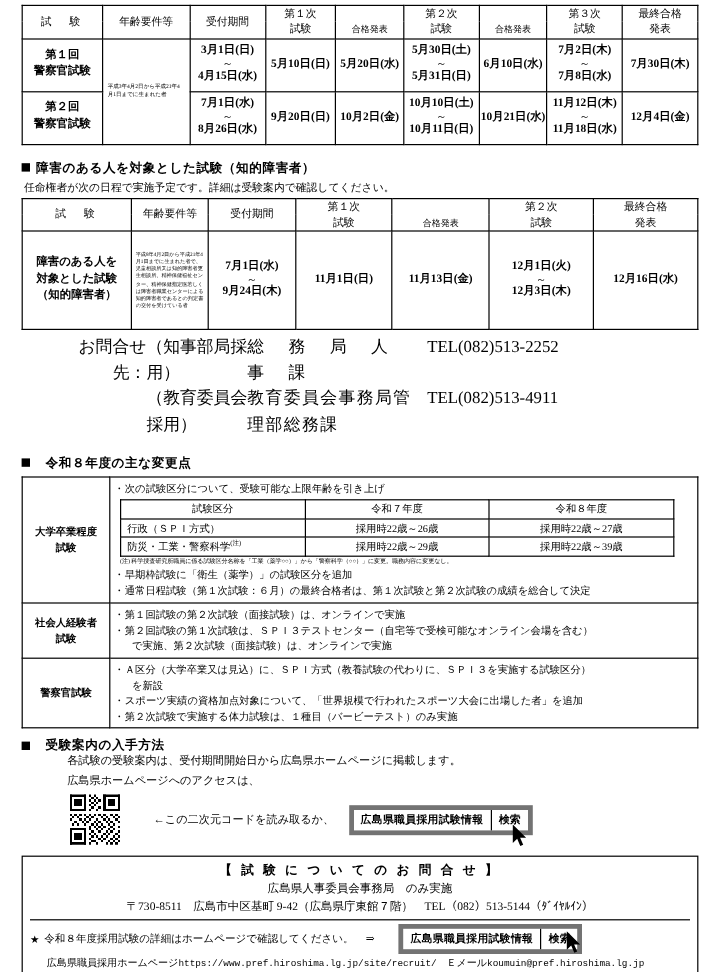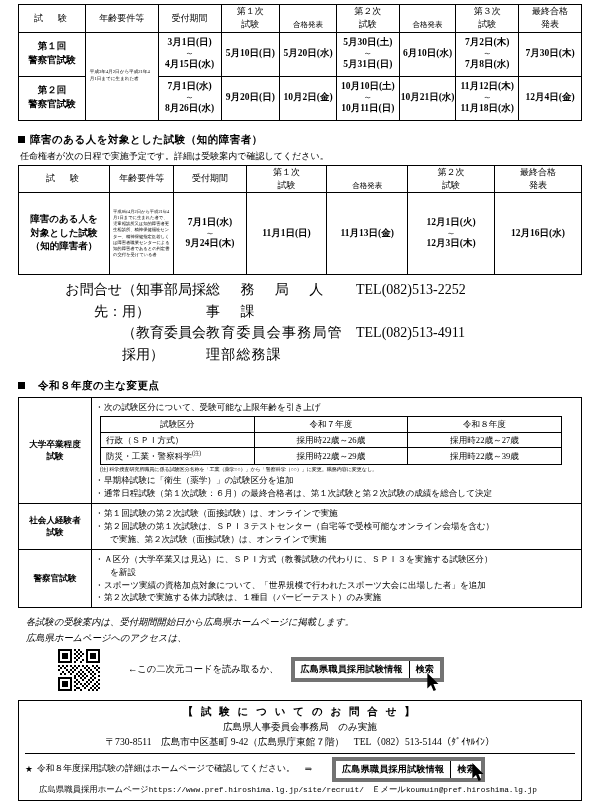--- a/index.html
+++ b/index.html
@@ -154,23 +154,22 @@
     line-height: 1.4;
     margin-left: 4px;
     letter-spacing: -0.1px;
   }
   .sup-n { font-size: 5.5px; vertical-align: super; }
 
   
   .access-wrap { margin-top: 7px; }
   .access-line {
     font-size: 9.3px;
-    margin-left: 8px;
+    margin-left: 38px;
     line-height: 1.7;
-    font-style: italic;
   }
   .qr-row {
     display: flex;
     align-items: center;
     margin-left: 40px;
     margin-top: 2px;
     gap: 8px;
   }
   .qr {
     width: 42px;
@@ -482,20 +481,24 @@
           <li class="cont">を新設</li>
           <li>スポーツ実績の資格加点対象について、「世界規模で行われたスポーツ大会に出場した者」を追加</li>
           <li>第２次試験で実施する体力試験は、１種目（バービーテスト）のみ実施</li>
         </ul>
       </td>
     </tr>
   </tbody>
     </table>
 
   <div class="access-wrap">
+    <div class="sec-head">
+      <span class="bullet-sq"></span>
+      <span style="margin-left:8px;">受験案内の入手方法</span>
+    </div>
     <div class="access-line">各試験の受験案内は、受付期間開始日から広島県ホームページに掲載します。</div>
     <div class="access-line">広島県ホームページへのアクセスは、</div>
 
     <div class="qr-row">
       <div class="qr">
         <svg width="42" height="42" viewBox="0 0 21 21" shape-rendering="crispEdges">
           <rect width="21" height="21" fill="#fff"></rect>
           <g fill="#000">
             <rect x="0" y="0" width="7" height="1"></rect>
               <rect x="0" y="6" width="7" height="1"></rect>

